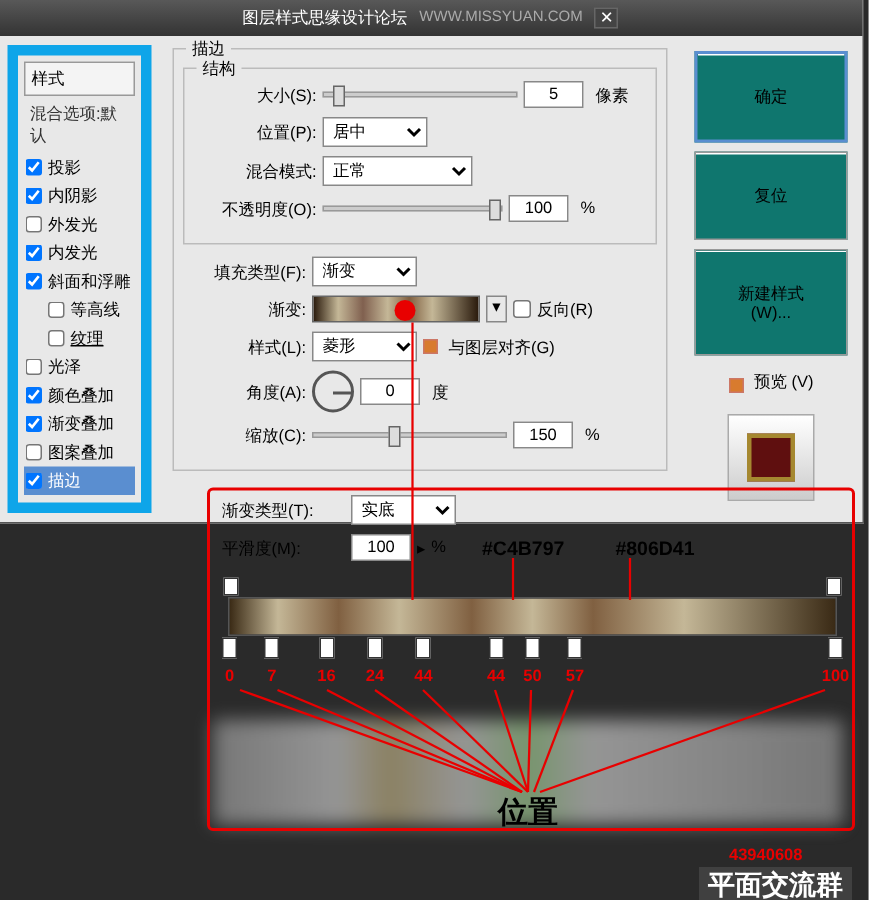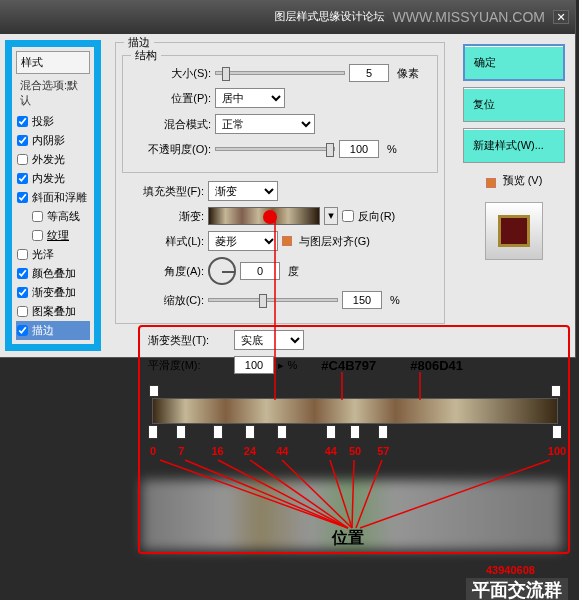--- a/index.html
+++ b/index.html
@@ -1,20 +1,20 @@
 <!DOCTYPE html>
 <html><head>
 <meta charset="utf-8">
 <style>
 *{box-sizing:border-box;margin:0;padding:0;font-family:"Microsoft YaHei",SimSun,sans-serif;font-size:11px}
 body{background:#2a2a2a;width:579px;height:600px;overflow:hidden;position:relative}
 .window{position:absolute;top:-2px;left:-2px;width:578px;background:#e8e8e8;border:1px solid #555}
-.titlebar{height:35px;background:linear-gradient(#5a5a5a,#333);color:#fff;display:flex;align-items:center;padding:0 6px;justify-content:flex-end}
+.titlebar{height:25px;background:linear-gradient(#5a5a5a,#333);color:#fff;display:flex;align-items:center;padding:0 6px;justify-content:center}
 .titlebar .rr{display:flex;align-items:center;gap:8px}
-.titlebar .url{font-size:14px;color:#aaa}
+.titlebar .url{font-size:10px;color:#aaa}
 .close-x{width:16px;height:14px;background:#444;border:1px solid #666;text-align:center;line-height:12px;cursor:pointer}
 .body{display:flex;padding:6px;gap:6px}
 .sidebar{width:96px;border:7px solid #0ea5e9;padding:4px}
 .sb-head{border:1px solid #999;padding:3px 4px;margin-bottom:2px;background:#f4f4f4}
 .sb-sub{padding:2px 4px;margin-bottom:1px;color:#333}
 .sb-list{margin-top:2px}
 .sb-item{display:flex;align-items:center;gap:4px;padding:2px 1px;cursor:pointer}
 .sb-item.sel{background:#5a8ed0;color:#fff}
 .sb-item input{width:11px;height:11px;margin:0}
 .mainpane{flex:1;position:relative}
@@ -27,37 +27,37 @@
 .slider .thumb{position:absolute;top:-5px;width:8px;height:14px;background:#ddd;border:1px solid #666}
 .numbox{width:40px;height:18px;border:1px solid #888;text-align:center;background:#fff}
 select{height:20px;border:1px solid #888;background:#fff;min-width:70px;padding:0 2px}
 .angle-dial{width:28px;height:28px;border:2px solid #555;border-radius:50%;position:relative}
 .angle-dial::after{content:"";position:absolute;width:12px;height:2px;background:#555;left:12px;top:12px}
 .grad-swatch{width:112px;height:18px;border:1px solid #666;background:linear-gradient(90deg,#2a1a0c,#c4b797 15%,#80604f 30%,#c4b797 45%,#806041 58%,#c4b797 72%,#2a1a0c);position:relative}
 .grad-dd{width:14px;height:18px;border:1px solid #888;text-align:center;line-height:14px}
 .ck{width:12px;height:12px;margin:0}
 .orangebx{width:10px;height:10px;border:1px solid #c76;background:#d87b2e;display:inline-block;margin-right:3px}
 .buttons{width:110px;display:flex;flex-direction:column;gap:6px;padding:4px 4px 0}
-.btn{border:1px solid #999;background:#5eead4;padding:9px;cursor:pointer;box-shadow:0 1px 0 #fff inset}
+.btn{border:1px solid #999;background:#0f766e;padding:21px;text-align:center;cursor:pointer;box-shadow:0 1px 0 #fff inset}
 .btn.def{border:2px solid #5a8ed0}
 .pv-row{display:flex;align-items:flex-end;gap:4px;margin-top:4px;justify-content:center}
 .thumb-pv{width:58px;height:58px;margin:8px auto;border:1px solid #aaa;background:linear-gradient(#fff,#ccc);position:relative}
 .thumb-pv::after{content:"";position:absolute;inset:12px;background:#5f0f0f;border:3px solid #a58830}
 .red-overlay{position:absolute;border:2px solid #e80000;pointer-events:none;left:138px;top:325px;width:432px;height:229px;border-radius:4px}
 .grad-editor{position:absolute;left:148px;top:330px;width:414px}
 .ge-row{display:flex;align-items:center;gap:4px;margin-bottom:6px}
 .ge-row label{width:82px;text-align:left}
 .gradbar{height:26px;margin:24px 4px 6px;border:1px solid #555;position:relative;background:linear-gradient(90deg,#3a2a15,#c4b797 8%,#806041 18%,#c4b797 28%,#806041 40%,#c4b797 50%,#806041 60%,#c4b797 75%,#3a2a15)}
 .stop-top{position:absolute;top:-14px;width:10px;height:12px;border:1px solid #333;background:#fff}
 .stop-bot{position:absolute;bottom:-16px;width:10px;height:14px;border:1px solid #333;background:#fff}
 .stop-lbl{position:absolute;bottom:-34px;color:#e80000;font-weight:bold;font-size:11px;transform:translateX(-50%)}
 .anno{position:absolute;color:#000;font-weight:900;font-size:13px}
 .line{stroke:#e80000;stroke-width:1.5;fill:none}
 svg.lines{position:absolute;left:0;top:0;pointer-events:none}
-.pos-label{position:absolute;left:332px;top:528px;font-size:16px;font-weight:900}
+.pos-label{position:absolute;left:332px;top:528px;font-size:20px;font-weight:900}
 .red-dot{position:absolute;width:14px;height:14px;background:#e80000;border-radius:50%;left:-2px;top:0}
 .wm1{position:absolute;left:486px;top:564px;color:#e80000;font-size:11px;font-weight:bold}
 .wm2{position:absolute;left:466px;top:578px;color:#fff;font-size:18px;font-weight:900;background:rgba(80,80,80,.6);padding:0 6px}
 .blurbg{position:absolute;left:142px;top:480px;width:420px;height:70px;filter:blur(6px);opacity:.6;background:linear-gradient(90deg,#aaa,#ddd 20%,#cb8 28%,#ddd 40%,#ad9 50%,#ddd 60%,#aaa)}
 </style>
 </head>
 <body>
 
 <div class="window">
   <div class="titlebar">

